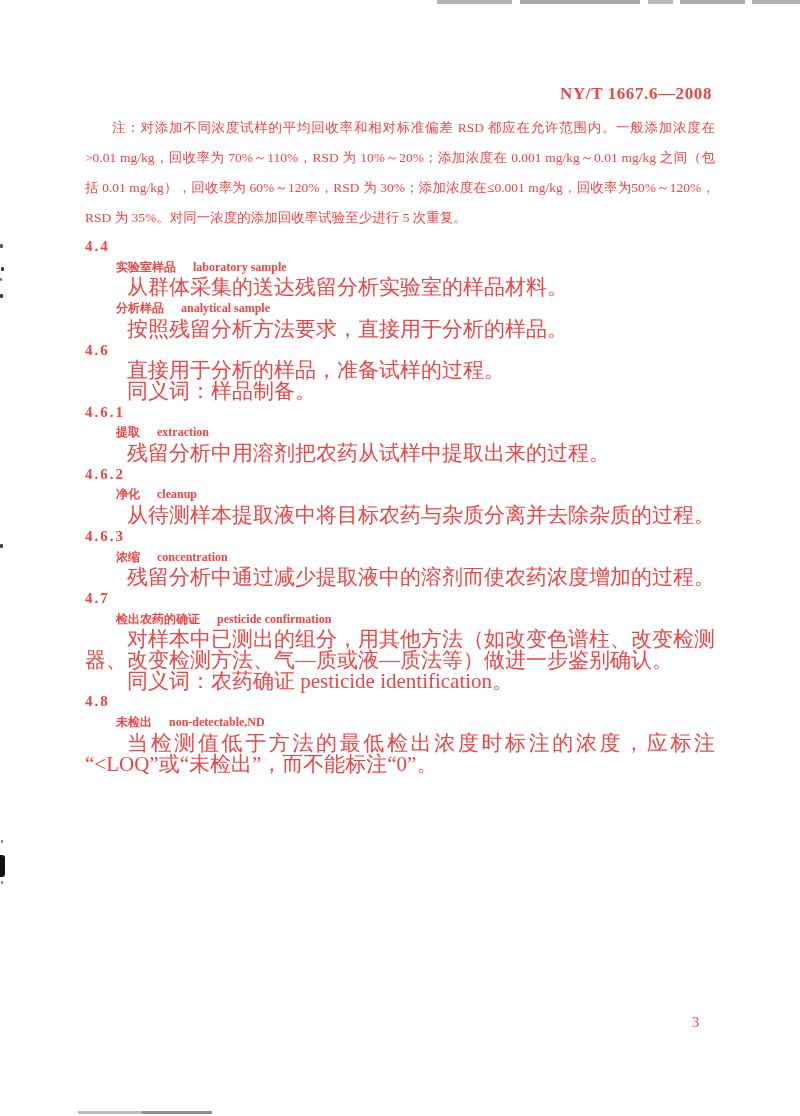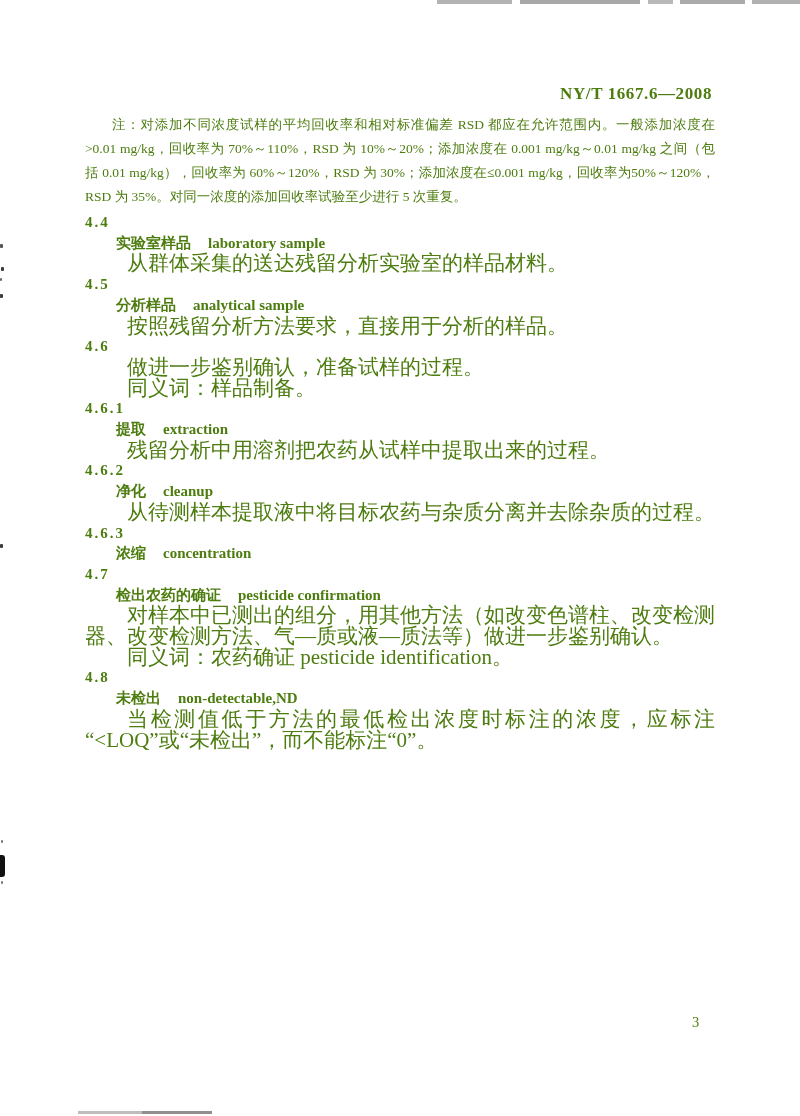--- a/index.html
+++ b/index.html
@@ -1,55 +1,55 @@
 <!DOCTYPE html>
 <html lang="zh"><head>
 <meta charset="utf-8">
 <style>
   html,body{margin:0;padding:0;background:#e8e8e8;}
   .page{
     position:relative;
     width:800px;height:1116px;
     margin:0 auto;
     background:#ffffff;
-    color:#4d7c0f;
+    color:#ef4444;
     font-family:"Liberation Serif","DejaVu Serif",serif;
     overflow:hidden;
   }
   
   .std-number{
     position:absolute;top:84px;right:88px;
     font-size:17px;font-weight:bold;
     letter-spacing:0.6px;
     font-family:"Liberation Serif","DejaVu Serif",serif;
   }
   
   .content{
     position:absolute;top:113px;left:85px;width:630px;
   }
   .note{
     margin:0 0 3px 0;
     font-size:13.5px;
-    line-height:24px;
+    line-height:30px;
     text-indent:2em;
     text-align:justify;
     text-justify:inter-ideograph;
   }
   .section{margin:0;}
   .sec-num{
     font-family:Liberation Serif, serif;
     font-weight:bold;
     font-size:15px;
     line-height:20.7px;
     letter-spacing:2px;
   }
   .term-line{
     padding-left:31px;
     line-height:20.7px;
-    font-size:15px;
+    font-size:12px;
     font-weight:bold;
   }
   .term-cn{
     font-family:"Liberation Sans","DejaVu Sans",sans-serif;
     margin-right:17px;
   }
   .term-en{
     font-family:"Liberation Serif","DejaVu Serif",serif;
   }
   .def{
@@ -110,30 +110,29 @@
     <div id="sections">
   <section class="section">
     <div class="sec-num">4.4</div>
     <div class="term-line">
       <span class="term-cn">实验室样品</span><span class="term-en">laboratory sample</span>
     </div>
   <p class="def">从群体采集的送达残留分析实验室的样品材料。</p>
         </section>
 
   <section class="section">
-    <div class="sec-num">4.5</div>
     <div class="term-line">
       <span class="term-cn">分析样品</span><span class="term-en">analytical sample</span>
     </div>
   <p class="def">按照残留分析方法要求，直接用于分析的样品。</p>
         </section>
 
   <section class="section">
     <div class="sec-num">4.6</div>
-  <p class="def">做进一步鉴别确认，准备试样的过程。</p>
+  <p class="def">直接用于分析的样品，准备试样的过程。</p>
           <p class="def">同义词：样品制备。</p>
         </section>
 
   <section class="section">
     <div class="sec-num">4.6.1</div>
     <div class="term-line">
       <span class="term-cn">提取</span><span class="term-en">extraction</span>
     </div>
   <p class="def">残留分析中用溶剂把农药从试样中提取出来的过程。</p>
         </section>
@@ -144,20 +143,21 @@
       <span class="term-cn">净化</span><span class="term-en">cleanup</span>
     </div>
   <p class="def">从待测样本提取液中将目标农药与杂质分离并去除杂质的过程。</p>
         </section>
 
   <section class="section">
     <div class="sec-num">4.6.3</div>
     <div class="term-line">
       <span class="term-cn">浓缩</span><span class="term-en">concentration</span>
     </div>
+  <p class="def">残留分析中通过减少提取液中的溶剂而使农药浓度增加的过程。</p>
         </section>
 
   <section class="section">
     <div class="sec-num">4.7</div>
     <div class="term-line">
       <span class="term-cn">检出农药的确证</span><span class="term-en">pesticide confirmation</span>
     </div>
   <p class="def">对样本中已测出的组分，用其他方法（如改变色谱柱、改变检测器、改变检测方法、气—质或液—质法等）做进一步鉴别确认。</p>
           <p class="def">同义词：农药确证 pesticide identification。</p>
         </section>

